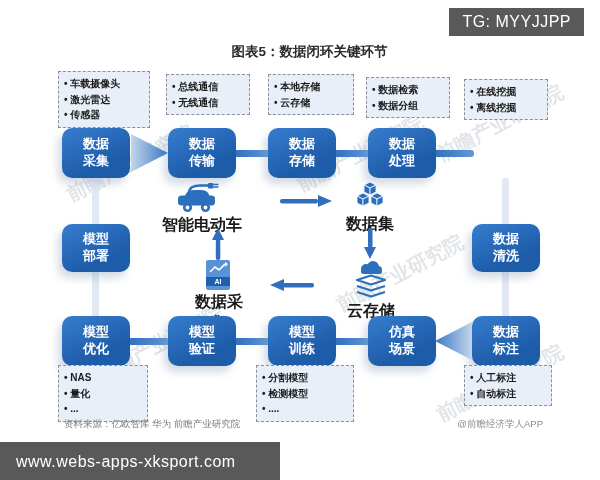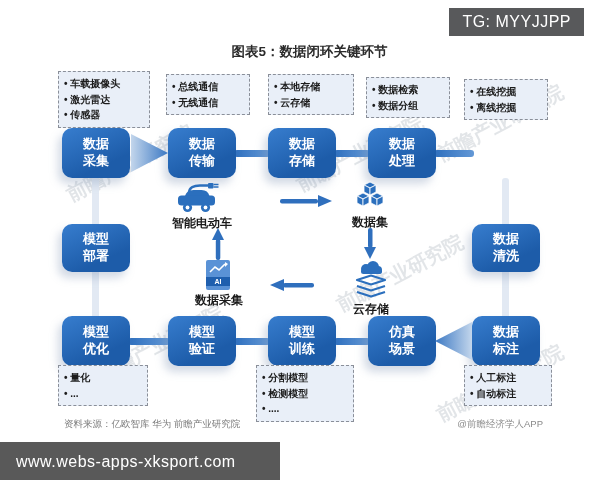--- a/index.html
+++ b/index.html
@@ -19,21 +19,21 @@
   .bbox span{display:block;width:2.2em;}
   .note{position:absolute;background:#e9eff8;border:1px dashed #8a8f99;z-index:2;
         padding:4px 5px;font-size:10px;font-weight:bold;color:#1c1c1c;}
   .note ul{margin:0;padding:0;list-style:none;}
   .note li{line-height:1.55;white-space:nowrap;}
   .note li::before{content:"• ";}
   .hconn{position:absolute;height:7px;border-radius:3px;z-index:1;
          background:linear-gradient(90deg,#2e6fbe,#6398d6);}
   .vfaint{position:absolute;width:7px;border-radius:3px;background:#e2e9f3;z-index:1;}
   .icon{position:absolute;z-index:2;}
-  .clabel{position:absolute;z-index:2;font-size:12px;font-weight:bold;color:#1a1a1a;
+  .clabel{position:absolute;z-index:2;font-size:16px;font-weight:bold;color:#1a1a1a;
           text-align:center;}
   .aifile{position:absolute;z-index:2;width:24px;height:30px;background:#5a92d6;
           border-radius:2px;overflow:hidden;}
   .aifile .band{position:absolute;left:0;right:0;bottom:4px;height:9px;background:#1f5fae;
           color:#fff;font-size:7px;font-weight:bold;text-align:center;line-height:9px;}
   .src{position:absolute;top:418px;font-size:9.5px;color:#7a7a7a;z-index:2;}
   .bar{position:absolute;left:0;top:442px;width:264px;height:40px;background:#595959;
        color:#fff;font-size:16px;display:flex;align-items:center;padding-left:16px;
        letter-spacing:.5px;z-index:3;}
 </style>
@@ -214,20 +214,21 @@
         <linearGradient id="g2" x1="0" y1="0" x2="1" y2="0">
       <stop offset="0" stop-color="#3b78c3"></stop>
           <stop offset="1" stop-color="#c3d6ec"></stop>
         </linearGradient>
       </defs>
     <polygon points="40,6 40,44 3,25" fill="url(#g2)"></polygon>
   </svg>
 
   <div class="note" style="left:58px;top:365px;width:78px">
     <ul>
+      <li>NAS</li>
       <li>量化</li>
       <li>...</li>
     </ul>
   </div>
   <div class="note" style="left:256px;top:365px;width:86px">
     <ul>
       <li>分割模型</li>
       <li>检测模型</li>
       <li>....</li>
     </ul>

